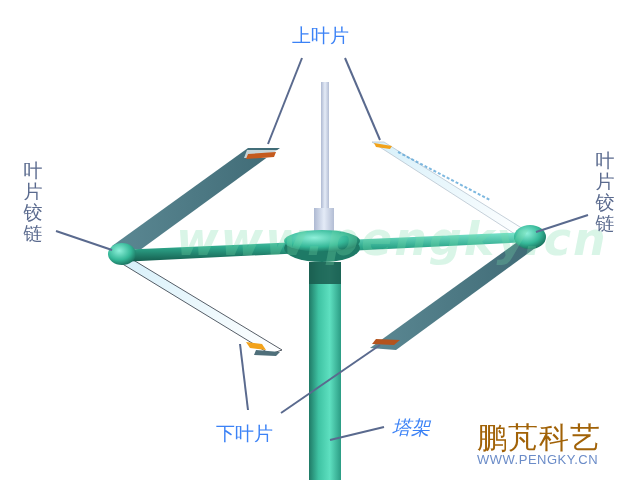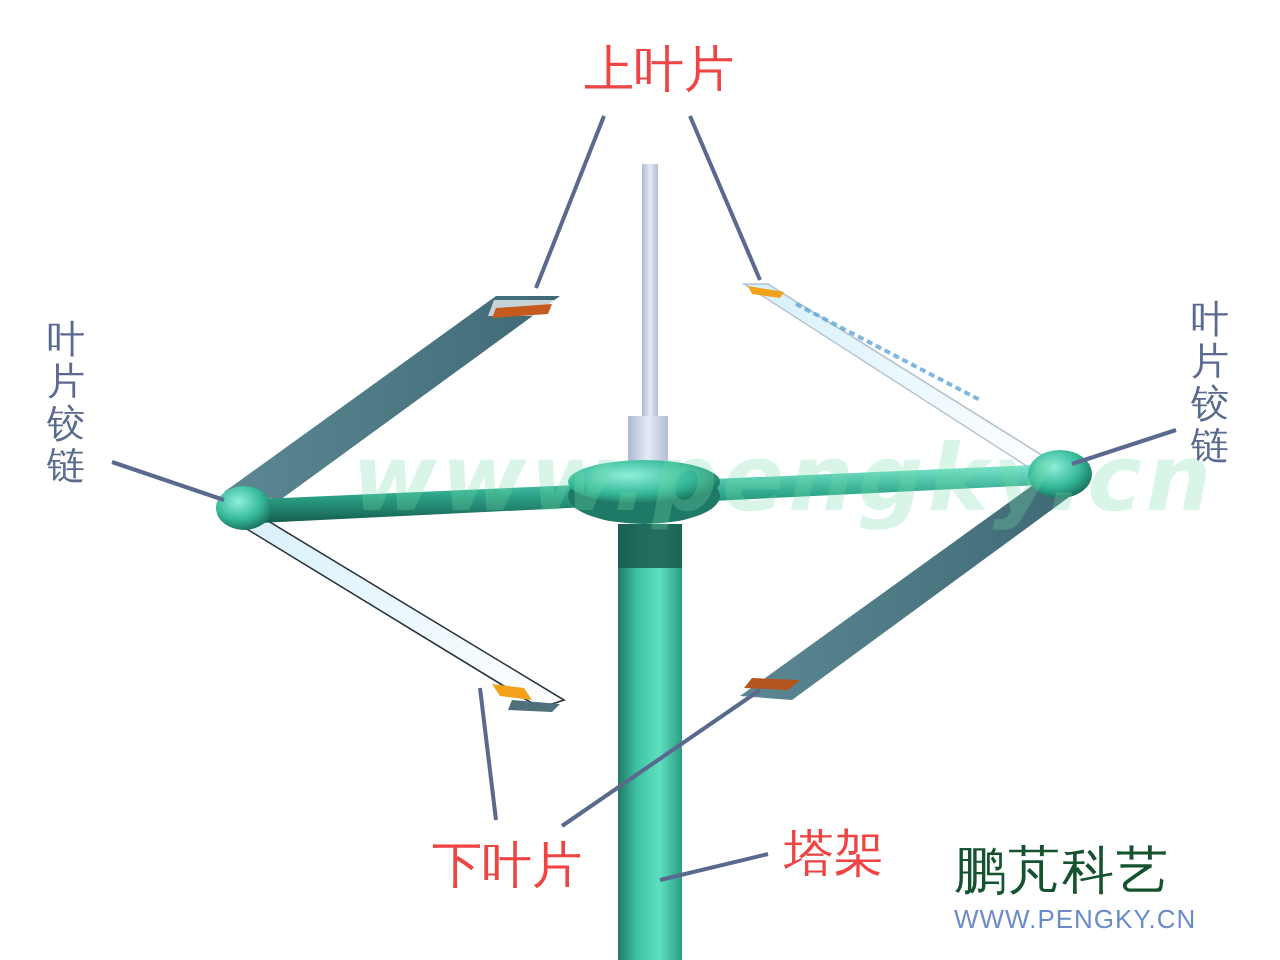--- a/index.html
+++ b/index.html
@@ -1,25 +1,25 @@
 <!DOCTYPE html>
 <html><head>
   <meta charset="utf-8">
   <style>
     html, body { margin: 0; padding: 0; background: #ffffff; }
     body { width: 640px; height: 480px; overflow: hidden; position: relative;
            font-family: "DejaVu Sans", sans-serif; }
     .canvas { position: absolute; left: 0; top: 0; width: 640px; height: 480px; }
-    .label { position: absolute; color: #ef4444; font-size: 25px; line-height: 22px; white-space: nowrap; }
+    .label { position: absolute; color: #3b82f6; font-size: 19px; line-height: 22px; white-space: nowrap; }
     .vlabel { position: absolute; color: #5a6a8e; font-size: 19px; line-height: 21px; width: 22px; text-align: center; }
     .vlabel span { display: block; }
     .watermark { position: absolute; left: 176px; top: 212px; font-size: 46px; font-weight: bold;
                  font-style: italic; color: rgba(120, 220, 170, 0.28); letter-spacing: 2px;
                  font-family: "DejaVu Sans", sans-serif; pointer-events: none; }
-    .brand-cn { position: absolute; left: 477px; top: 418px; font-size: 26px; color: #14532d; letter-spacing: 1px; }
+    .brand-cn { position: absolute; left: 477px; top: 418px; font-size: 30px; color: #a16207; letter-spacing: 1px; }
     .brand-url { position: absolute; left: 477px; top: 452px; font-size: 13px; color: #6b8cc8; letter-spacing: 0.5px;
                  font-family: "Liberation Sans", sans-serif; }
   </style>
 </head>
 <body>
 
 <svg class="canvas" viewBox="0 0 640 480" xmlns="http://www.w3.org/2000/svg">
   <defs>
     <linearGradient id="towerGrad" x1="0" x2="1" y1="0" y2="0">
       <stop offset="0" stop-color="#1f7a66"></stop>
@@ -126,16 +126,16 @@
 
 <div class="vlabel" style="left:594px; top:150px;">
   <span>叶</span>
   <span>片</span>
   <span>铰</span>
   <span>链</span>
 </div>
 
 <div class="label" style="left:216px; top:422px;text-align:right;">下叶片</div>
 
-<div class="label" style="left:392px; top:416px;">塔架</div>
+<div class="label" style="left:392px; top:416px;font-style:italic;">塔架</div>
 
 <div class="brand-cn">鹏芃科艺</div>
 <div class="brand-url">WWW.PENGKY.CN</div>
 
 </body></html>

